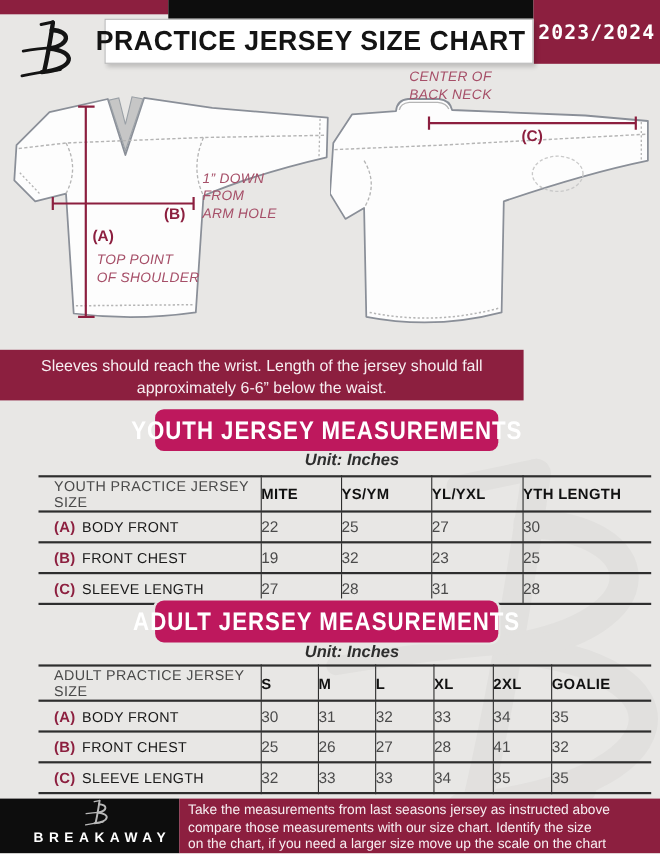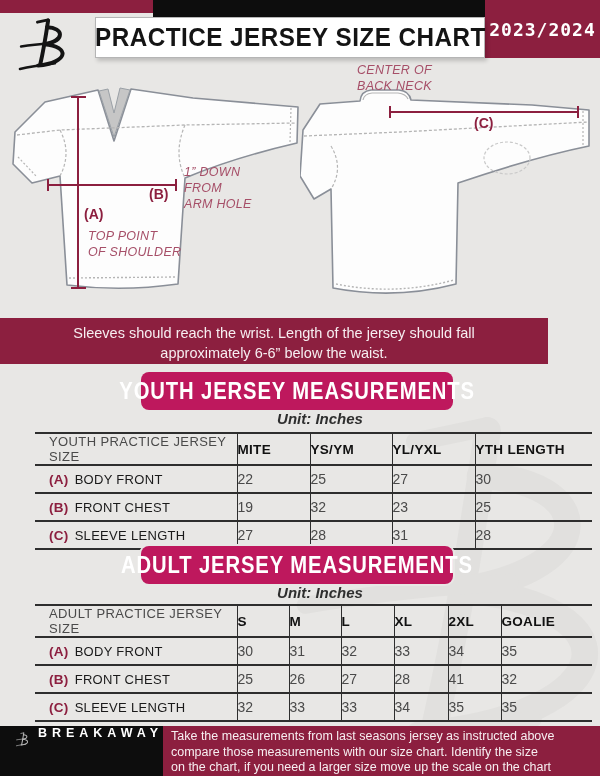--- a/index.html
+++ b/index.html
@@ -13,39 +13,39 @@
   .strip-black{position:absolute;left:153px;top:0;width:332px;height:18px;background:#0d0d0d;}
   .season-box{
     position:absolute;left:485px;top:0;width:115px;height:58px;background:#8c1f3f;
     display:flex;align-items:center;justify-content:center;
     color:#fff;font-family:"DejaVu Sans Mono", monospace;font-weight:bold;
     font-size:18px;letter-spacing:1px;
   }
   .title-box{
     position:absolute;left:95px;top:17px;width:390px;height:41px;background:#fff;
     border:1px solid #b5b5b5;box-shadow:2px 3px 4px rgba(0,0,0,.18);
-    display:flex;align-items:center;justify-content:center;box-sizing:border-box;
+    display:flex;align-items:center;justify-content:flex-end;box-sizing:border-box;
   }
   .title-text{display:inline-block;transform:scaleX(.97);font-weight:bold;font-size:25px;color:#141414;letter-spacing:.5px;white-space:nowrap;}
   .logo{position:absolute;}
   .logo svg{display:block;width:100%;height:100%;}
   .logo-header{left:18px;top:16px;width:58px;height:62px;}
   
   .watermark{left:290px;top:400px;width:380px;height:418px;opacity:.55;}
   
   .diagram{position:absolute;left:0;top:60px;width:600px;height:258px;}
   .jersey{position:absolute;}
   .jersey-front{left:10px;top:25px;width:295px;height:218px;}
   .jersey-back{left:300px;top:28px;width:297px;height:215px;}
   .measure-overlay{position:absolute;left:0;top:0;width:600px;height:258px;pointer-events:none;}
   .mlabel{position:absolute;font-weight:bold;font-size:14px;color:#8c1f3f;}
   .mnote{position:absolute;font-style:italic;font-size:12.5px;line-height:16px;color:#a64f68;letter-spacing:.3px;}
   
   .banner{
-    position:absolute;left:0;top:318px;width:548px;height:46px;background:#8c1f3f;
+    position:absolute;left:0;top:318px;width:476px;height:46px;background:#8c1f3f;
     color:#f7eef1;font-size:14.5px;line-height:20px;text-align:center;
     padding-top:5px;box-sizing:border-box;
   }
   
   .pill{
     position:absolute;left:141px;width:312px;height:38px;background:#be185d;border-radius:8px;
     display:flex;align-items:center;justify-content:center;box-shadow:0 0 0 2px #e8e7e5;
   }
   .pill-text{display:inline-block;transform:scaleX(.88);color:#fff;font-weight:bold;font-size:23px;letter-spacing:1px;white-space:nowrap;}
   .unit{
@@ -60,21 +60,21 @@
   table.size td.val, table.size th.col{border-left:1.5px solid #2e2e2e;text-align:left;}
   table.size th.col{font-weight:bold;font-size:13.5px;color:#111;letter-spacing:.3px;}
   table.size td.val{font-size:14px;color:#4a4a4a;}
   table.size .lblhead{font-weight:normal;font-size:13px;color:#4a4a4a;text-align:left;padding-left:14px;letter-spacing:.4px;}
   table.size .rowlbl{text-align:left;padding-left:14px;font-size:13px;color:#1a1a1a;letter-spacing:.3px;white-space:nowrap;}
   table.size .rowlbl .key{font-weight:bold;color:#8c1f3f;margin-right:6px;font-size:13.5px;}
   .tbl-youth{top:432px;}
   .tbl-adult{top:604px;}
   
   .footer{position:absolute;left:0;top:726px;width:600px;height:50px;display:flex;}
-  .footer-black{width:163px;height:50px;background:#0d0d0d;display:flex;padding-left:16px;box-sizing:border-box;}
+  .footer-black{width:163px;height:50px;background:#0d0d0d;display:flex;align-items:center;padding-left:16px;box-sizing:border-box;flex-direction:column;}
   .footer-brand{color:#fff;font-weight:bold;font-size:12.5px;letter-spacing:5px;margin-left:7px;}
   .footer-maroon{flex:1;background:#8c1f3f;color:#f7eef1;font-size:12.5px;line-height:15.5px;padding:3px 8px 0 8px;box-sizing:border-box;}
 </style>
 </head>
 <body>
 
 <svg width="0" height="0" style="position:absolute">
   <defs>
     <g id="bwing-logo">
       <path d="M52,8 C48,35 44,60 38,86" fill="none" stroke-width="7" stroke-linecap="round"></path>
@@ -143,26 +143,26 @@
           <path d="M578,46 L578,58"></path>
       </g>
     </svg>
 
     <div class="mlabel" style="left:84px;top:146px">(A)</div>
     <div class="mnote" style="left:88px;top:168px">
       <div>TOP POINT</div>
       <div>OF SHOULDER</div>
     </div>
     <div class="mlabel" style="left:149px;top:126px">(B)</div>
-    <div class="mnote" style="left:184px;top:104px">
+    <div class="mnote" style="left:184px;top:94px">
       <div>1” DOWN</div>
       <div>FROM</div>
       <div>ARM HOLE</div>
     </div>
-    <div class="mnote" style="left:357px;top:2px">
+    <div class="mnote" style="left:372px;top:2px">
       <div>CENTER OF</div>
       <div>BACK NECK</div>
     </div>
     <div class="mlabel" style="left:474px;top:55px">(C)</div>
   </div>
 
   <div class="banner">
     <div>Sleeves should reach the wrist. Length of the jersey should fall</div>
     <div>approximately 6-6” below the waist.</div>
   </div>

